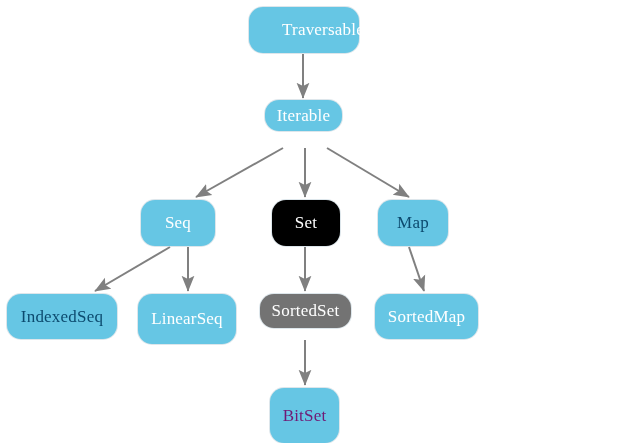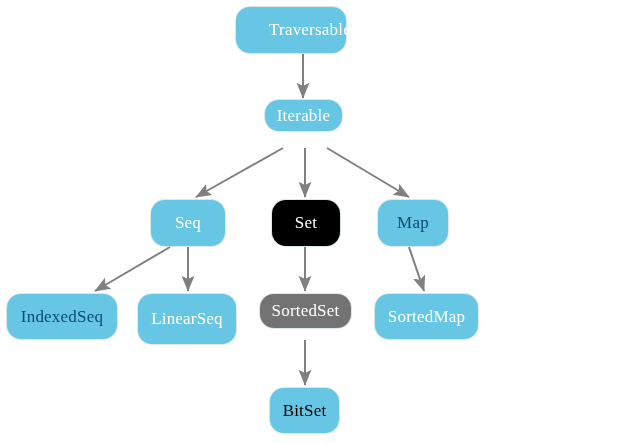--- a/index.html
+++ b/index.html
@@ -66,45 +66,45 @@
         <line x1="327" y1="148" x2="409" y2="197" stroke="#808080" stroke-width="2" marker-end="url(#arrowhead)"></line>
         <line x1="170" y1="247" x2="95" y2="291" stroke="#808080" stroke-width="2" marker-end="url(#arrowhead)"></line>
         <line x1="188" y1="247" x2="188" y2="291" stroke="#808080" stroke-width="2" marker-end="url(#arrowhead)"></line>
         <line x1="305" y1="247" x2="305" y2="291" stroke="#808080" stroke-width="2" marker-end="url(#arrowhead)"></line>
         <line x1="409" y1="247" x2="424" y2="291" stroke="#808080" stroke-width="2" marker-end="url(#arrowhead)"></line>
         <line x1="305" y1="340" x2="305" y2="385" stroke="#808080" stroke-width="2" marker-end="url(#arrowhead)"></line>
       </g>
   </svg>
 
   <div id="nodes-layer">
-      <div class="node" style="left: 236px; top: 7px; width: 110px; height: 46px; background: rgb(102, 198, 228); color: rgb(255, 255, 255); padding-left: 38px;">
+      <div class="node" style="left: 249px; top: 7px; width: 110px; height: 46px; background: rgb(102, 198, 228); color: rgb(255, 255, 255); padding-left: 38px;">
         <span class="node-label">Traversable</span>
       </div>
       <div class="node" style="left: 265px; top: 100px; width: 77px; height: 31px; background: rgb(102, 198, 228); color: rgb(255, 255, 255);">
         <span class="node-label">Iterable</span>
       </div>
-      <div class="node" style="left: 151px; top: 200px; width: 74px; height: 46px; background: rgb(102, 198, 228); color: rgb(255, 255, 255);">
+      <div class="node" style="left: 141px; top: 200px; width: 74px; height: 46px; background: rgb(102, 198, 228); color: rgb(255, 255, 255);">
         <span class="node-label">Seq</span>
       </div>
       <div class="node" style="left: 272px; top: 200px; width: 68px; height: 46px; background: #000000; color: rgb(255, 255, 255);">
         <span class="node-label">Set</span>
       </div>
       <div class="node" style="left: 378px; top: 200px; width: 70px; height: 46px; background: rgb(102, 198, 228); color: #0c4a6e;">
         <span class="node-label">Map</span>
       </div>
       <div class="node" style="left: 7px; top: 294px; width: 110px; height: 45px; background: rgb(102, 198, 228); color: #0c4a6e;">
         <span class="node-label">IndexedSeq</span>
       </div>
       <div class="node" style="left: 138px; top: 294px; width: 98px; height: 50px; background: rgb(102, 198, 228); color: rgb(255, 255, 255);">
         <span class="node-label">LinearSeq</span>
       </div>
       <div class="node" style="left: 260px; top: 294px; width: 91px; height: 34px; background: #737373; color: rgb(255, 255, 255);">
         <span class="node-label">SortedSet</span>
       </div>
       <div class="node" style="left: 375px; top: 294px; width: 103px; height: 45px; background: rgb(102, 198, 228); color: rgb(255, 255, 255);">
         <span class="node-label">SortedMap</span>
       </div>
-      <div class="node" style="left: 270px; top: 388px; width: 69px; height: 45px; background: rgb(102, 198, 228); color: #000000;">
+      <div class="node" style="left: 270px; top: 388px; width: 69px; height: 55px; background: rgb(102, 198, 228); color: #701a75;">
         <span class="node-label">BitSet</span>
       </div>
     </div>
 
 </div>
 
 </body></html>

